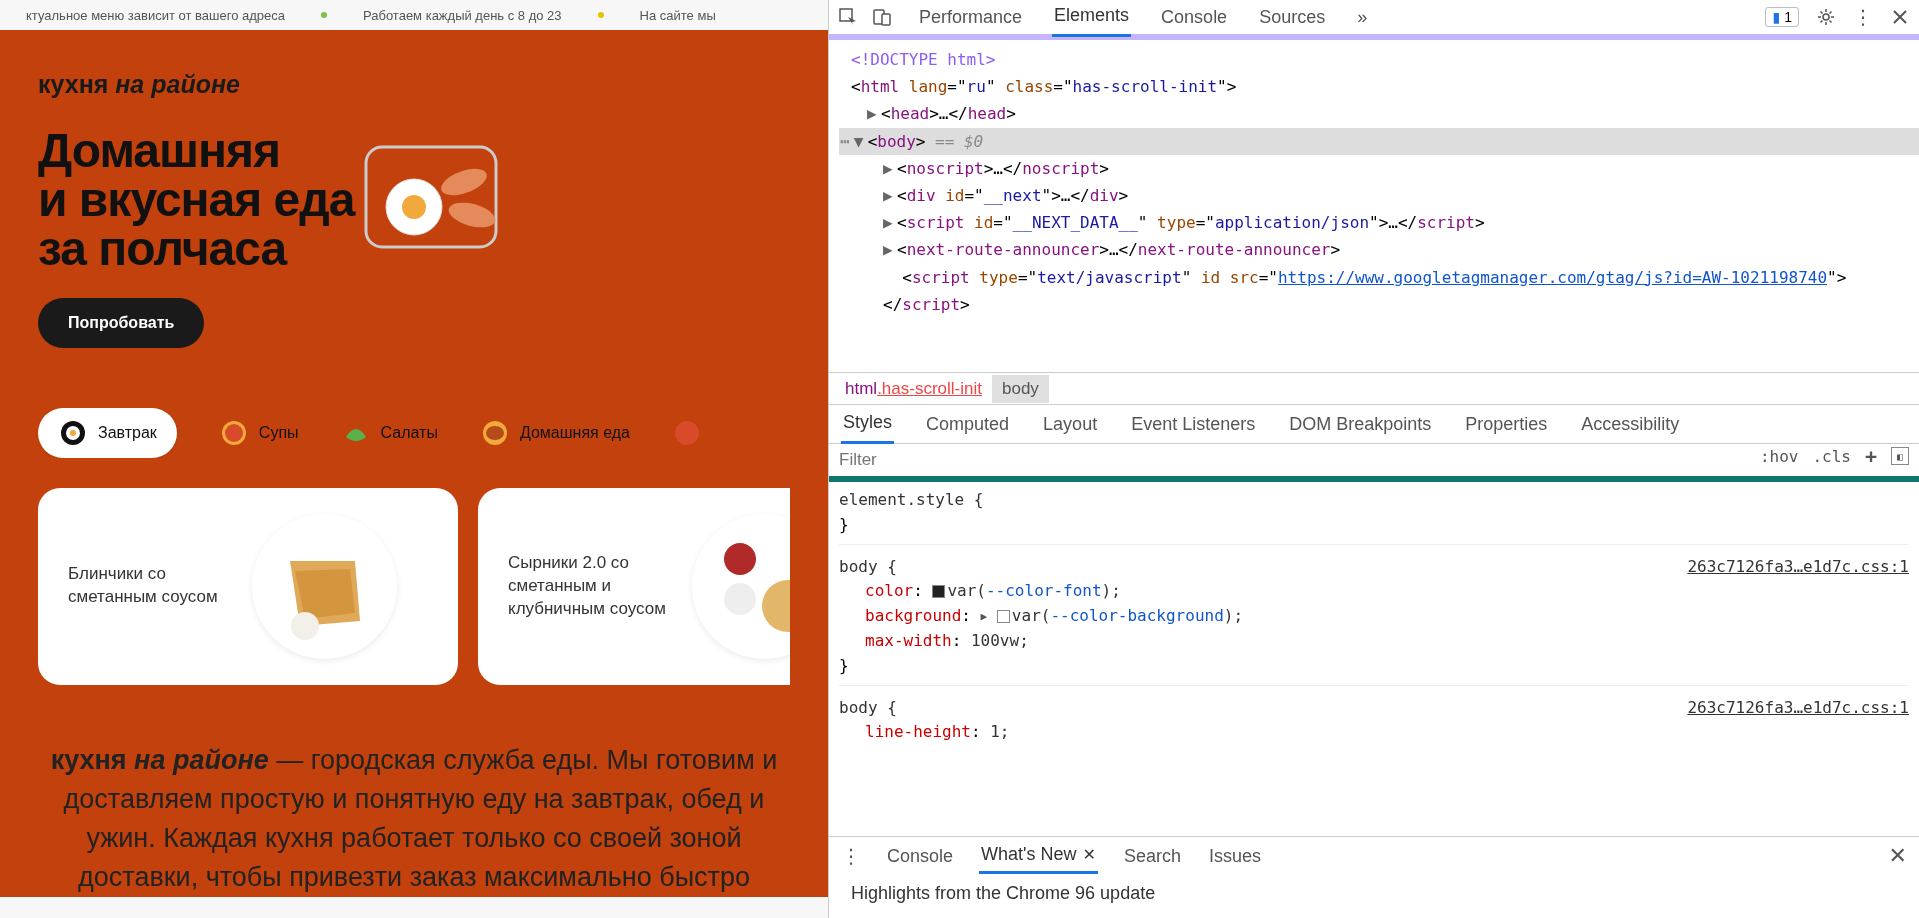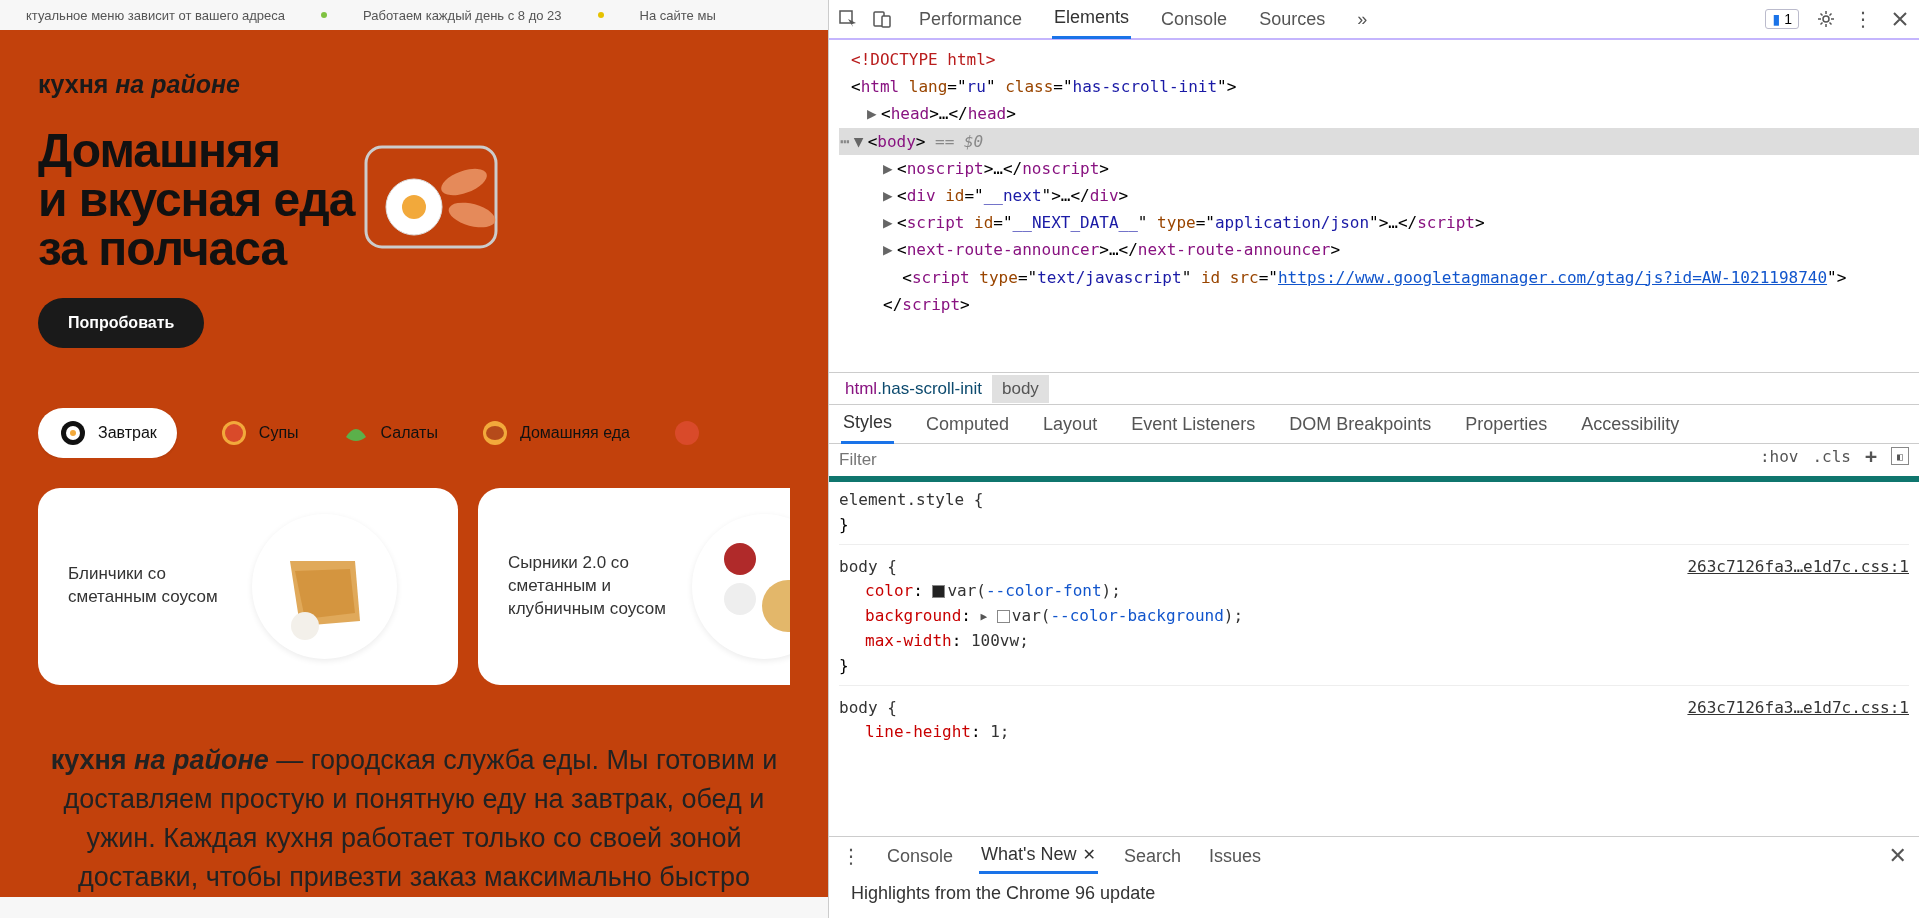--- a/index.html
+++ b/index.html
@@ -32,49 +32,49 @@
 .cards { display: flex; gap: 20px; margin-top: 30px; overflow: hidden; }
 .card { background: #fff; border-radius: 22px; padding: 26px 0 26px 30px; display: flex; align-items: center; flex-shrink: 0; gap: 14px; }
 .card .ctitle { font-size: 17px; color: #333; max-width: 170px; line-height: 1.35; }
 .dish { width: 145px; height: 145px; border-radius: 50%; background: #fff; display: flex; align-items: center; justify-content: center; box-shadow: 0 2px 6px rgba(0,0,0,0.08); flex-shrink: 0; }
 
 .desc-block { margin-top: 56px; text-align: center; font-size: 27px; line-height: 1.45; color: #222; padding: 0 6px; }
 .desc-block .brand2 { font-weight: 800; font-style: normal; }
 .desc-block .brand2 .i1 { font-style: italic; }
 
 
-.dt-top { height: 40px; display: flex; align-items: center; border-bottom: 2px solid #c4b5fd; padding: 0 8px; }
+.dt-top { height: 40px; display: flex; align-items: center; border-bottom: 6px solid #c4b5fd; padding: 0 8px; }
 .dt-top-left { display: flex; align-items: center; gap: 12px; }
 .dt-icon { width: 22px; height: 22px; display: flex; align-items: center; justify-content: center; color: #555; }
 .dt-tabs { display: flex; align-items: center; gap: 28px; margin-left: 24px; flex: 1; }
 .dt-tab { font-size: 18px; color: #555; padding: 8px 2px; cursor: pointer; }
 .dt-tab.active { color: #333; border-bottom: 3px solid #1a73e8; }
 .dt-top-right { display: flex; align-items: center; gap: 16px; margin-left: auto; }
 .issue-badge { display: flex; align-items: center; gap: 4px; border: 1px solid #bbc; padding: 1px 6px; border-radius: 3px; font-size: 14px; }
 .issue-badge .ic { color: #1a73e8; }
 
 .dom-panel { flex: 0 0 auto; font-family: Menlo, Consolas, monospace; font-size: 16px; padding: 6px 0 6px 10px; line-height: 1.7; overflow: hidden; height: 332px; }
 .dom-line { white-space: nowrap; padding-left: 12px; }
 .dom-line .arr { color: #666; display: inline-block; width: 14px; }
-.t-gray { color: #b91c1c; }
+.t-gray { color: #8b5cf6; }
 .t-purple { color: #881280; }
 .t-brown { color: #994500; }
 .t-blue-str { color: #1a1aa6; }
 .t-blue-link { color: #1155cc; text-decoration: underline; }
 .dom-sel { background: #ddd; display: block; }
 .dom-sel .anno { color: #888; font-style: italic; }
 .dots { color: #888; font-weight: bold; letter-spacing: 2px; margin-right: 2px; }
 .dom-lvl1 { padding-left: 28px; }
 .dom-lvl2 { padding-left: 44px; }
 
 .crumbs { height: 32px; border-top: 1px solid #ccc; display: flex; align-items: center; font-size: 17px; padding-left: 6px; }
 .crumb { padding: 4px 10px; color: #555; }
 .crumb.sel { background: #e0e0e0; }
 .crumb .hl { color: #881280; }
-.crumb .cls { color: #0c4a6e; }
+.crumb .cls { color: #ef4444; text-decoration: underline; }
 
 .styles-tabs { height: 40px; border-top: 1px solid #ccc; border-bottom: 1px solid #ccc; display: flex; align-items: center; gap: 30px; padding: 0 12px; }
 .styles-tab { font-size: 18px; color: #555; padding: 8px 2px; cursor: pointer; }
 .styles-tab.active { color: #333; border-bottom: 3px solid #1a73e8; }
 
 .filter-row { height: 38px; display: flex; align-items: flex-start; border-bottom: 6px solid #0f766e; }
 .filter-row input { flex: 1; border: none; outline: none; font-size: 17px; padding: 6px 10px; color: #555; }
 .filter-controls { display: flex; align-items: center; gap: 14px; padding: 0 10px; font-family: Menlo, monospace; font-size: 16px; color: #555; }
 .plus { font-size: 20px; font-weight: bold; }
 .panel-toggle { border: 1px solid #888; width: 18px; height: 18px; display: flex; align-items: center; justify-content: center; font-size: 10px; }

